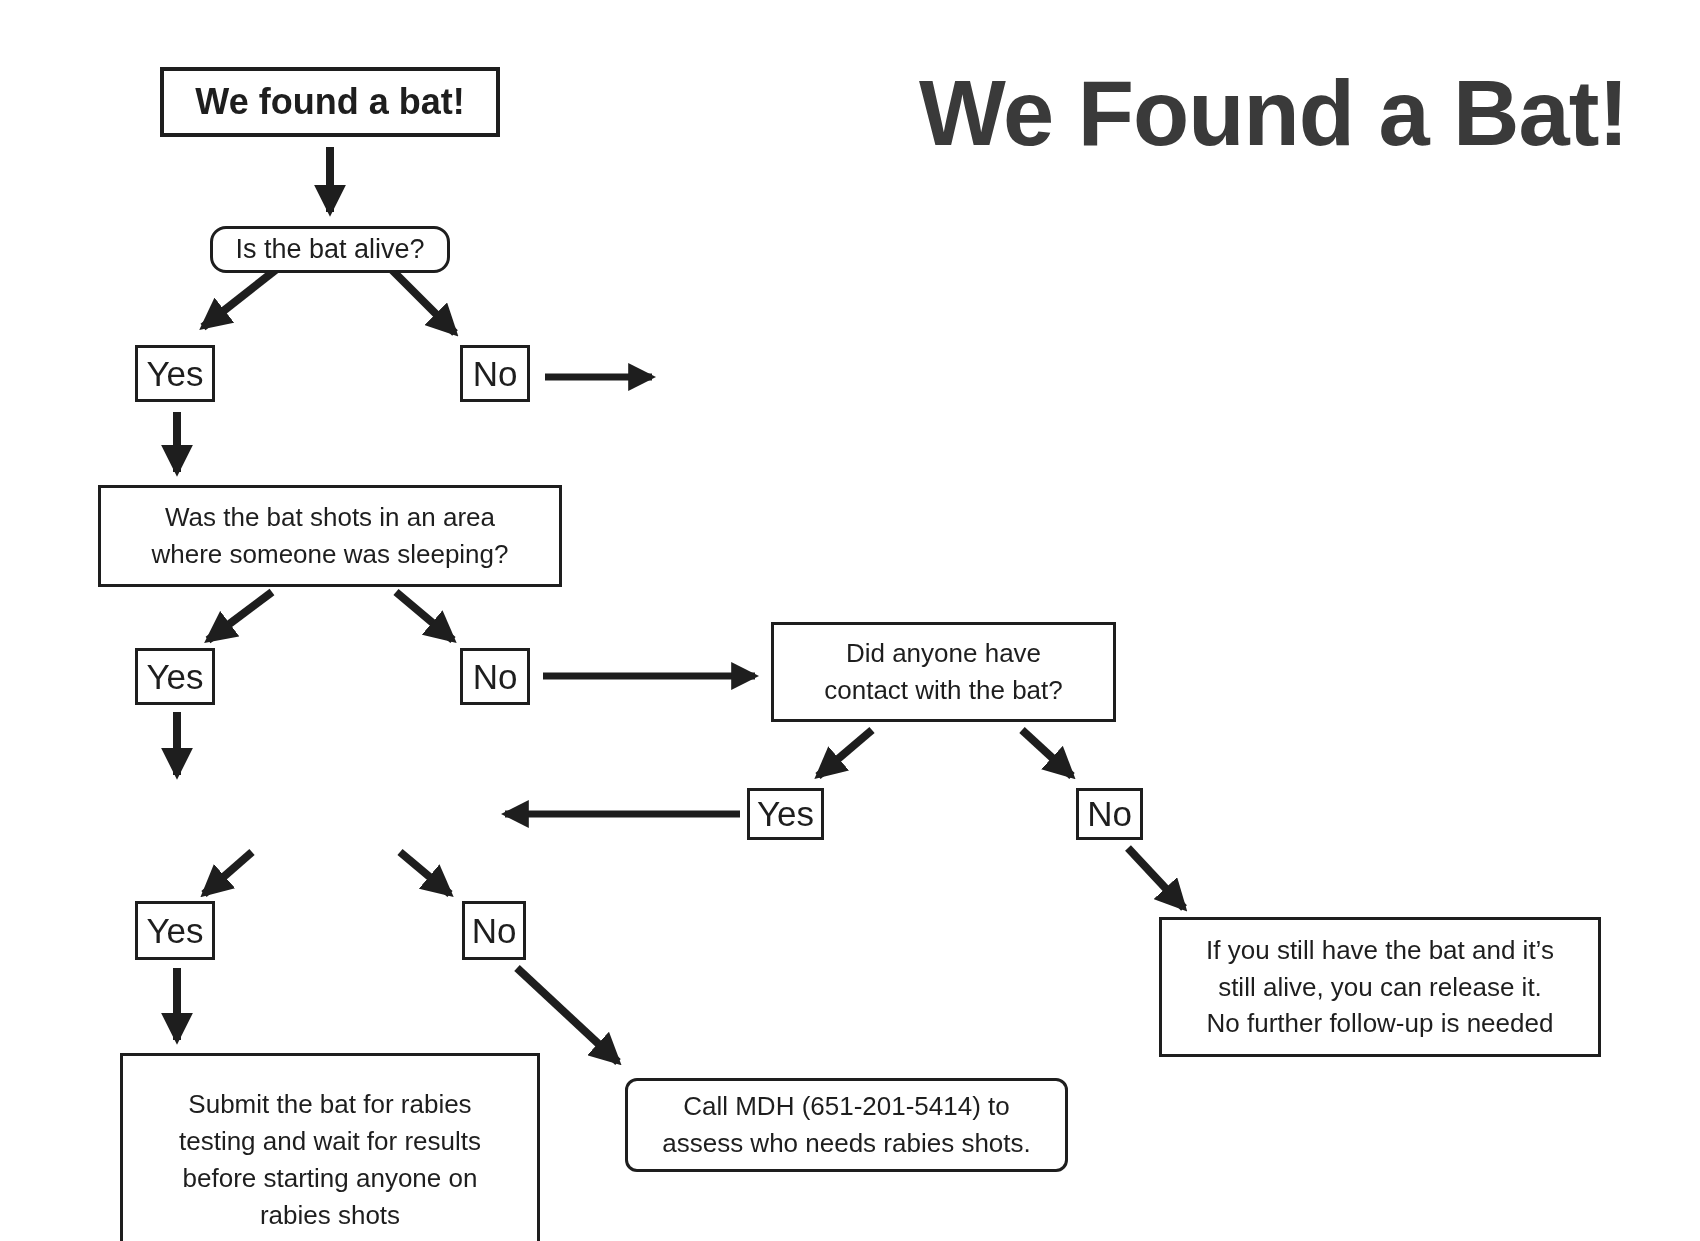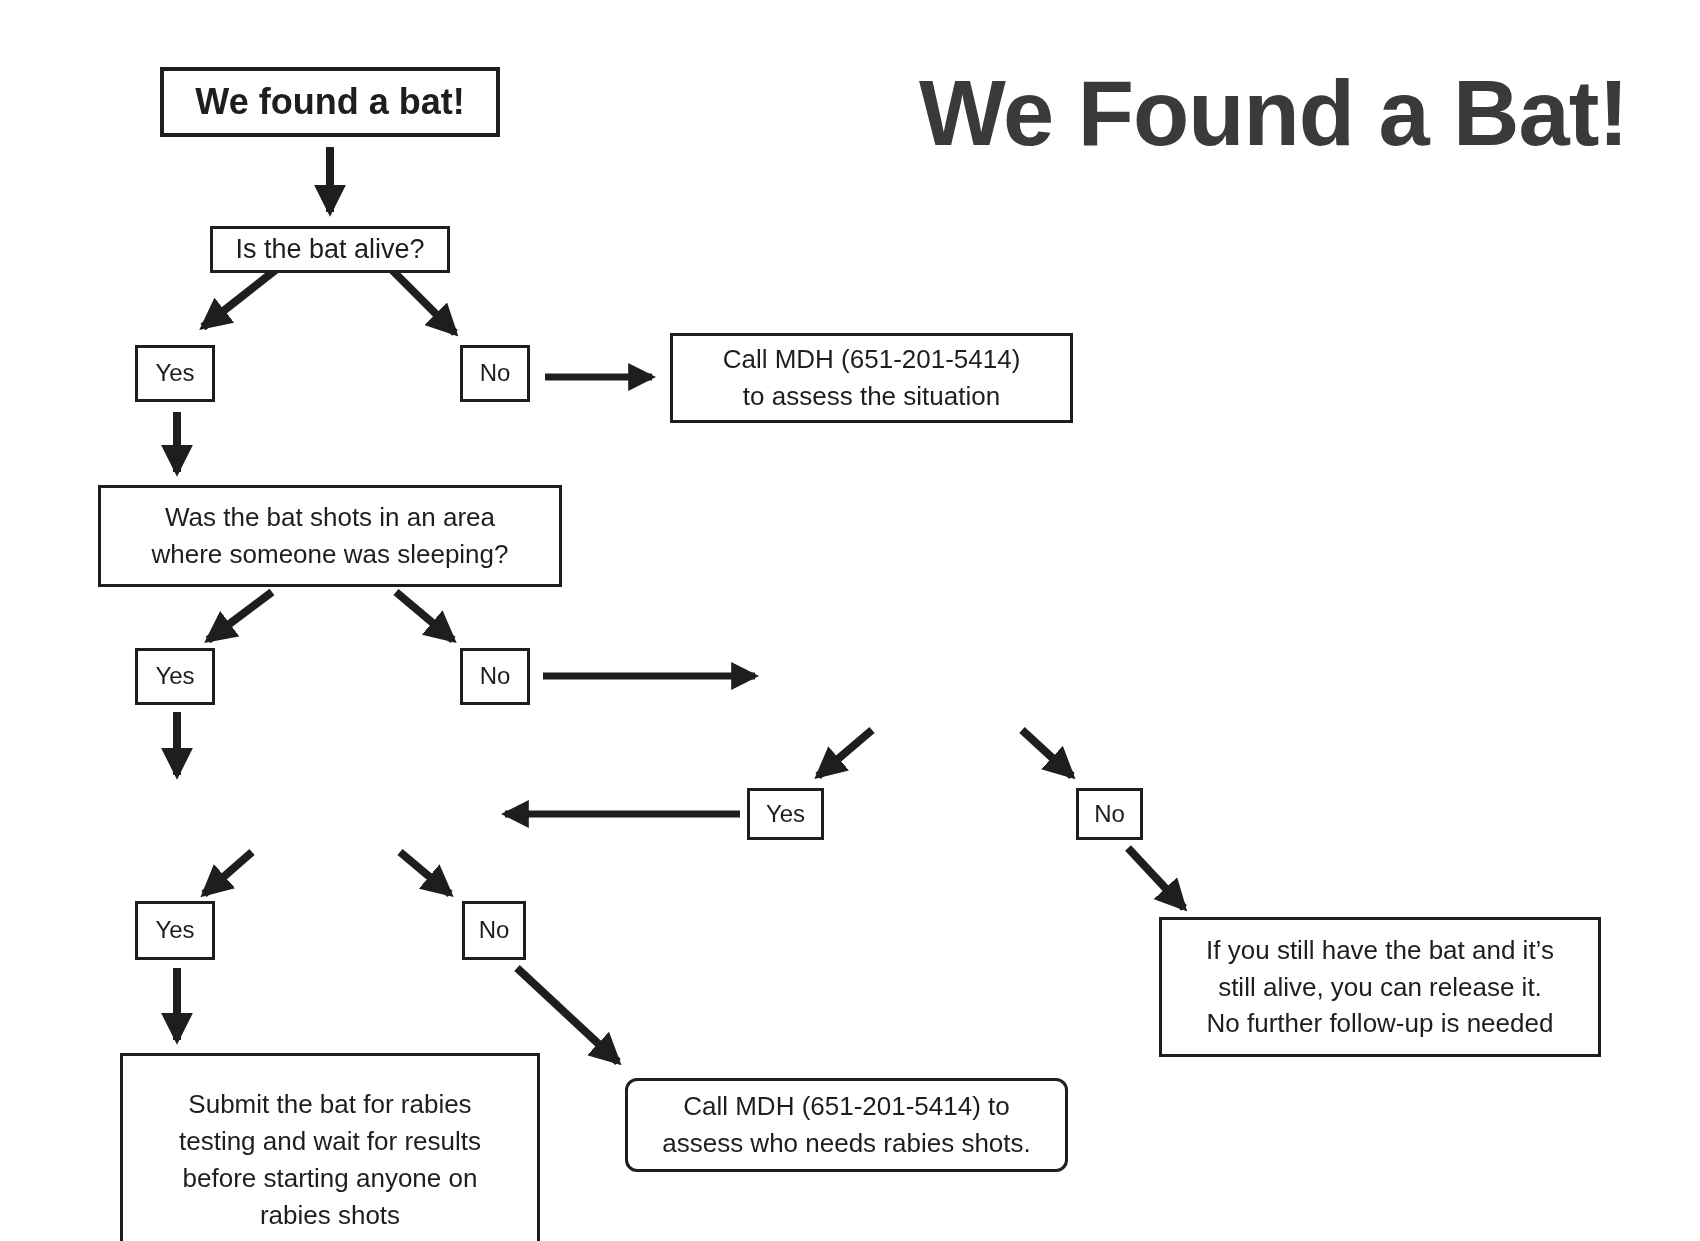--- a/index.html
+++ b/index.html
@@ -27,21 +27,21 @@
     text-align:center;
     white-space:pre-line;
     font-size:26px;
     line-height:1.42;
     box-sizing:border-box;
     padding:2px 4px;
   }
   .node.start{border-width:4px;font-weight:bold;font-size:36px;}
   .node.q{font-size:27px;}
   .node.bold-border{border-width:4px;}
-  .node.yn{font-size:24px;}
+  .node.yn{font-size:35px;}
   .page-title{
     position:absolute;
     top:52px;right:72px;
     text-align:right;
     font-weight:bold;
     font-size:92px;
     line-height:1.33;
     color:var(--title-ink);
     letter-spacing:-1px;
   }
@@ -75,36 +75,36 @@
     <line class="arrow" x1="517" y1="968" x2="618" y2="1062" marker-end="url(#ah)"></line>
     <line class="arrow" x1="1128" y1="848" x2="1184" y2="908" marker-end="url(#ah)"></line>
   </svg>
 
   <div class="page-title">
     <div>We Found a Bat!</div>
   </div>
 
   <div class="node start" style="left:160px;top:67px;width:340px;height:70px;">We found a bat!</div>
 
-  <div class="node q" style="left:210px;top:226px;width:240px;height:47px;">Is the bat alive?</div>
+  <div class="node q" style="left:210px;top:226px;width:240px;height:47px;border-radius:16px;">Is the bat alive?</div>
 
   <div class="node yn" style="left:135px;top:345px;width:80px;height:57px;">Yes</div>
 
   <div class="node yn" style="left:460px;top:345px;width:70px;height:57px;">No</div>
 
-  <div class="node" style="left:670px;top:333px;width:403px;height:90px;">Call MDH (651-201-5414)
-to assess the situation</div>
 
   <div class="node" style="left:98px;top:485px;width:464px;height:102px;">Was the bat shots in an area
 where someone was sleeping?</div>
 
   <div class="node yn" style="left:135px;top:648px;width:80px;height:57px;">Yes</div>
 
   <div class="node yn" style="left:460px;top:648px;width:70px;height:57px;">No</div>
 
+  <div class="node" style="left:771px;top:622px;width:345px;height:100px;">Did anyone have
+contact with the bat?</div>
 
   <div class="node yn" style="left:747px;top:788px;width:77px;height:52px;">Yes</div>
 
   <div class="node yn" style="left:1076px;top:788px;width:67px;height:52px;">No</div>
 
 
   <div class="node yn" style="left:135px;top:901px;width:80px;height:59px;">Yes</div>
 
   <div class="node yn" style="left:462px;top:901px;width:64px;height:59px;">No</div>
 

